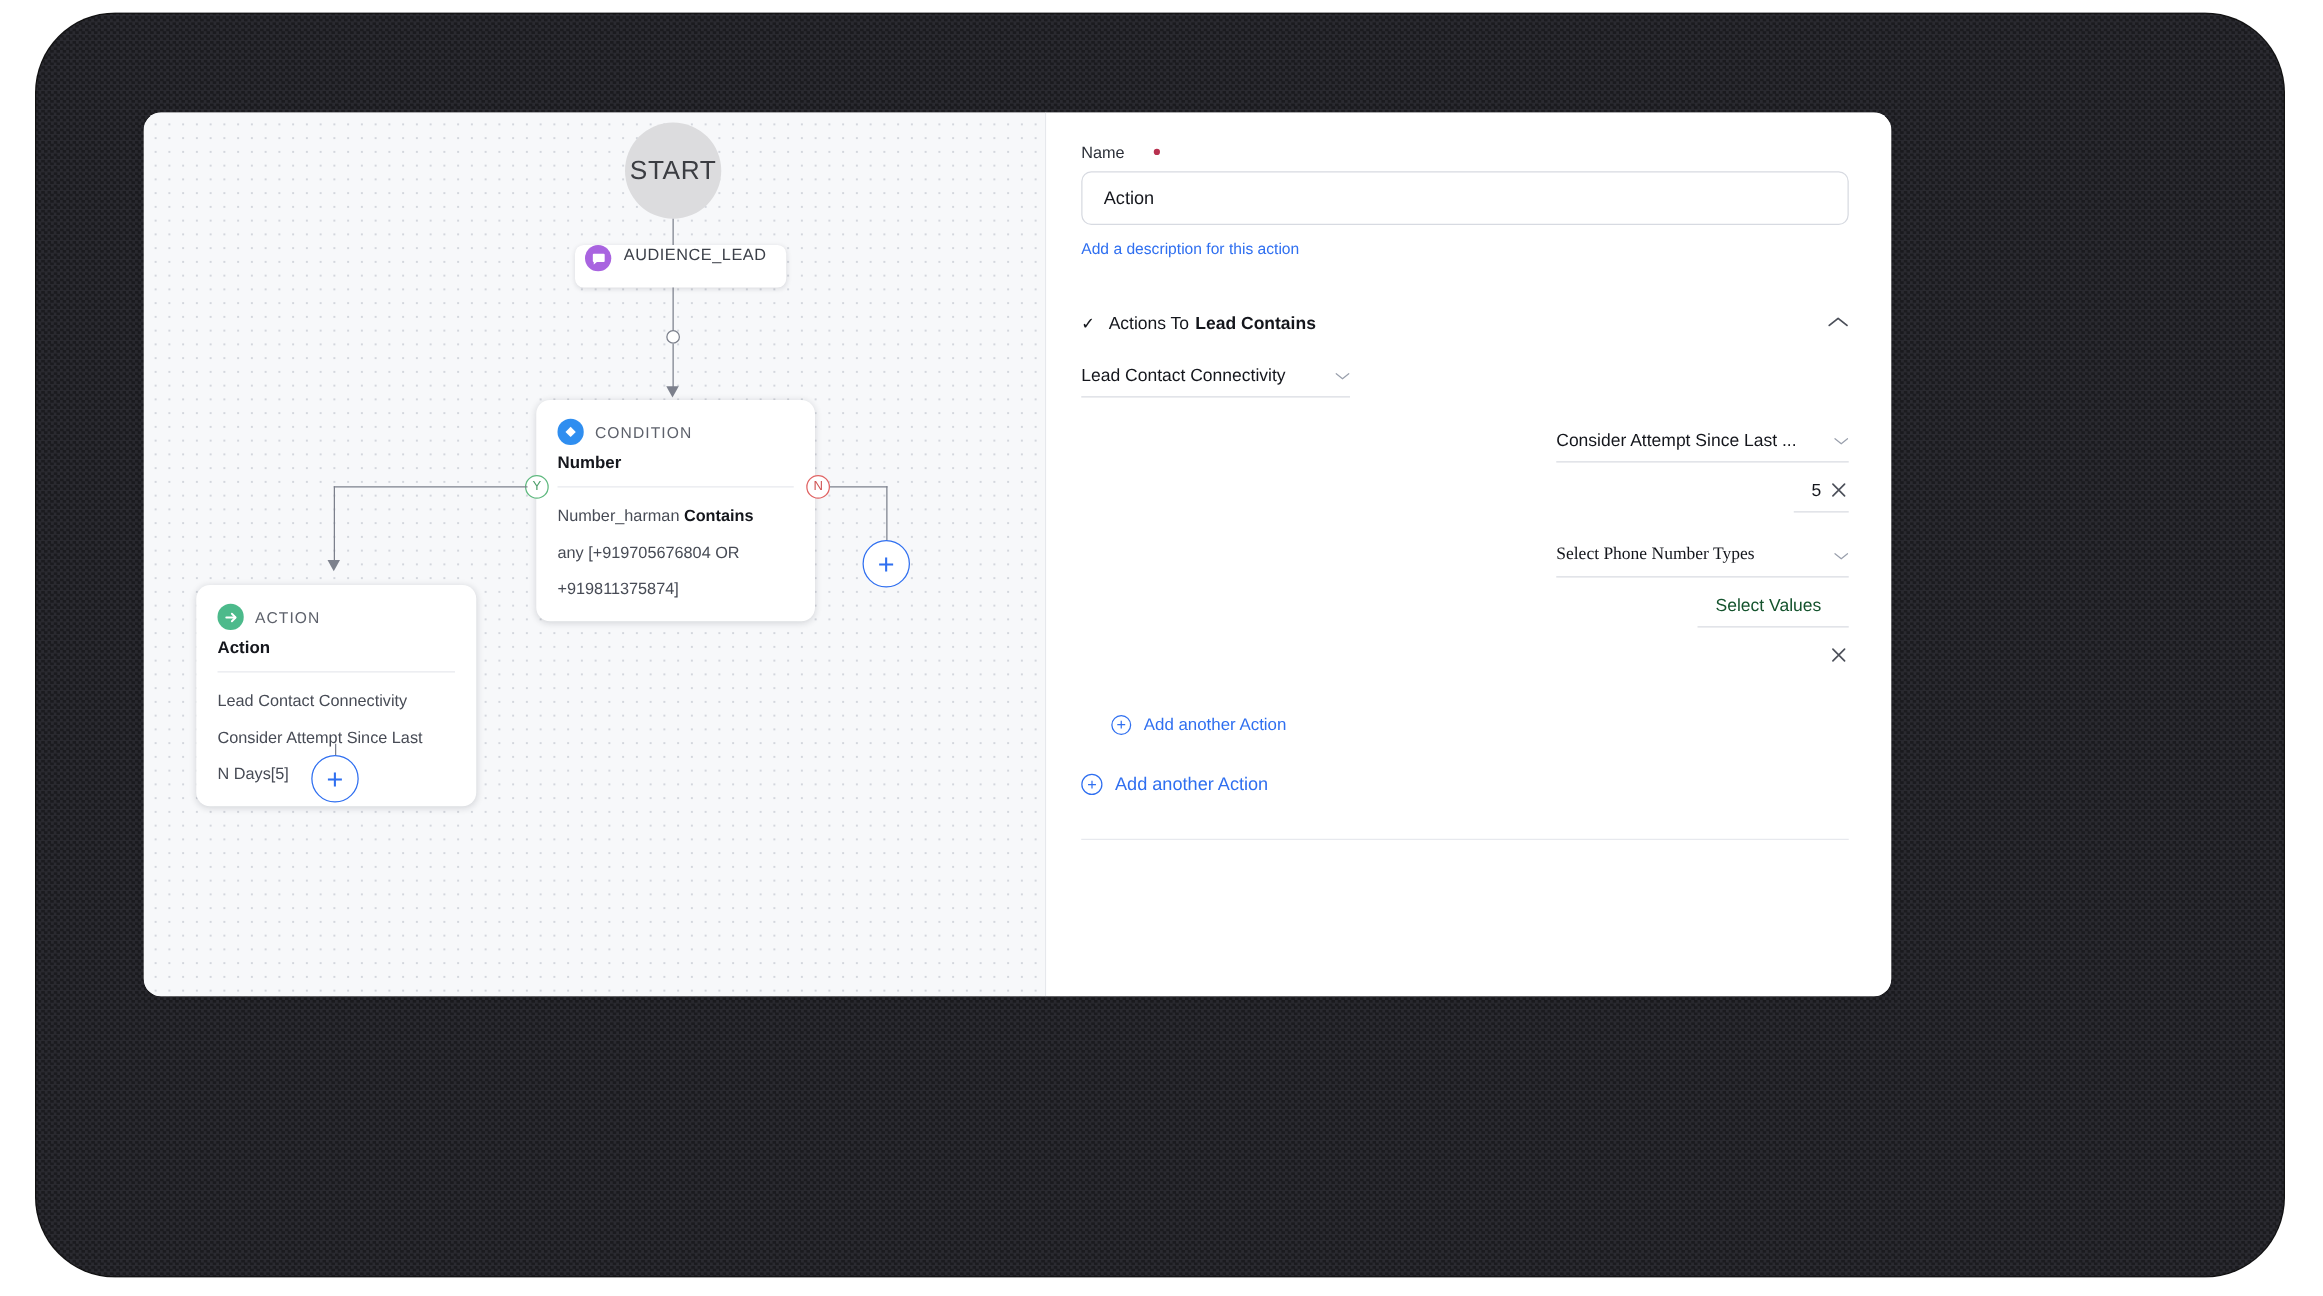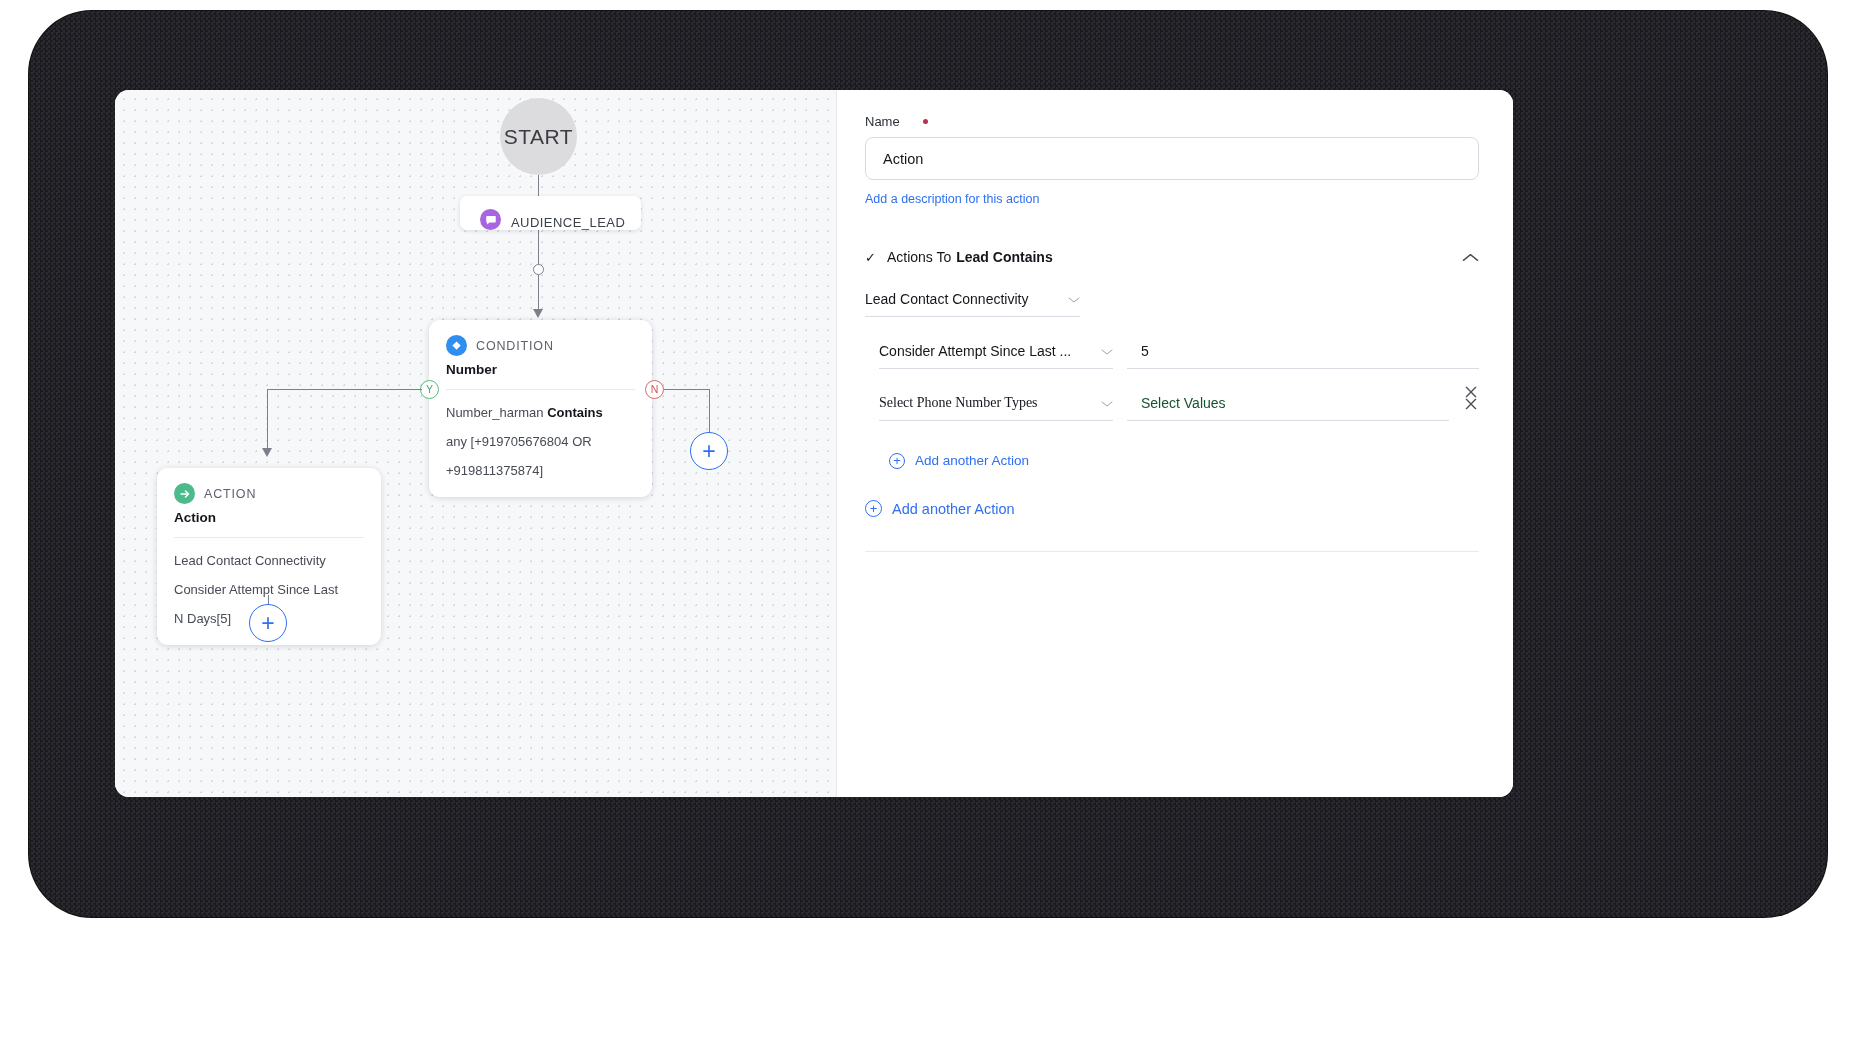--- a/index.html
+++ b/index.html
@@ -11,21 +11,21 @@
     font-family: "Liberation Sans", sans-serif;
     overflow: hidden;
   }
 
   
   #app-frame {
     position: absolute;
     left: 28px;
     top: 10px;
     width: 1800px;
-    height: 908px;
+    height: 1012px;
     border-radius: 64px;
     background:
       repeating-conic-gradient(#1b1b1f 0% 25%, #2a2a30 0% 50%) 0 0/5px 5px,
       #202024;
     box-shadow: 0 0 0 1px #111 inset;
   }
 
   
   #app-card {
     position: absolute;
@@ -90,25 +90,25 @@
     background: #ffffff;
     border: 1.4px solid #7c808c;
   }
 
   
   .chip {
     position: absolute;
     left: 345px;
     top: 106px;
     height: 34px;
-    padding: 0 16px 0 20px;
+    padding: 0 16px 0 8px;
     background: #ffffff;
     border-radius: 7px;
     display: flex;
-    align-items: flex-end;
+    align-items: flex-start;
     gap: 10px;
     box-shadow: 0 1px 4px rgba(20,25,40,.13);
     font-size: 13px;
     letter-spacing: .45px;
     color: #3c4049;
   }
   .chip-icon {
     width: 21px; height: 21px; border-radius: 50%;
     background: #a964e0;
     display: flex; align-items: center; justify-content: center;
@@ -224,21 +224,21 @@
     cursor: pointer;
     line-height: 1;
   }
 
   .row {
     display: flex;
     align-items: flex-end;
     margin-top: 26px;
     gap: 14px;
   }
-  .row.indent { padding-left: 14px; }
+  .row.indent { padding-left: 14px; flex-direction: column; }
 
   .select-line {
     position: relative;
     border-bottom: 1px solid #d9dce2;
     padding: 0 22px 9px 0;
     font-size: 14px;
     color: #14161c;
     cursor: pointer;
     white-space: nowrap;
   }

